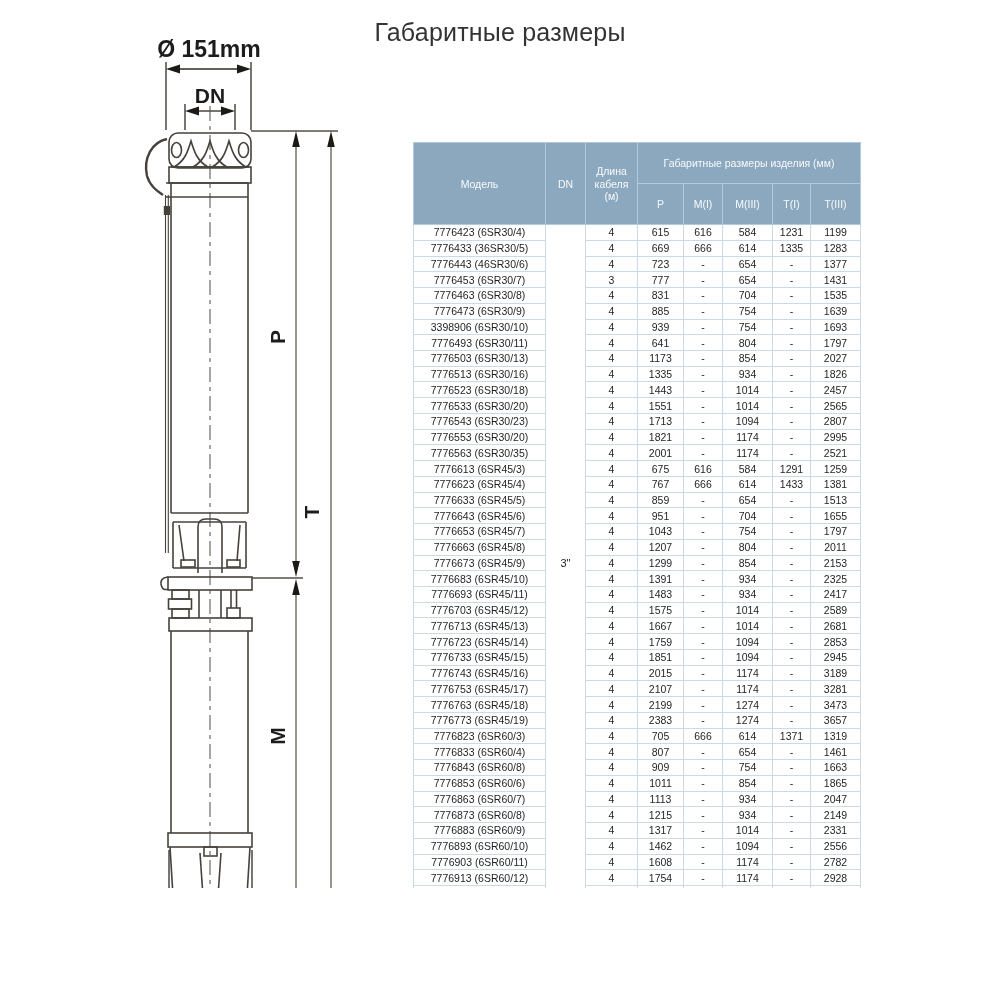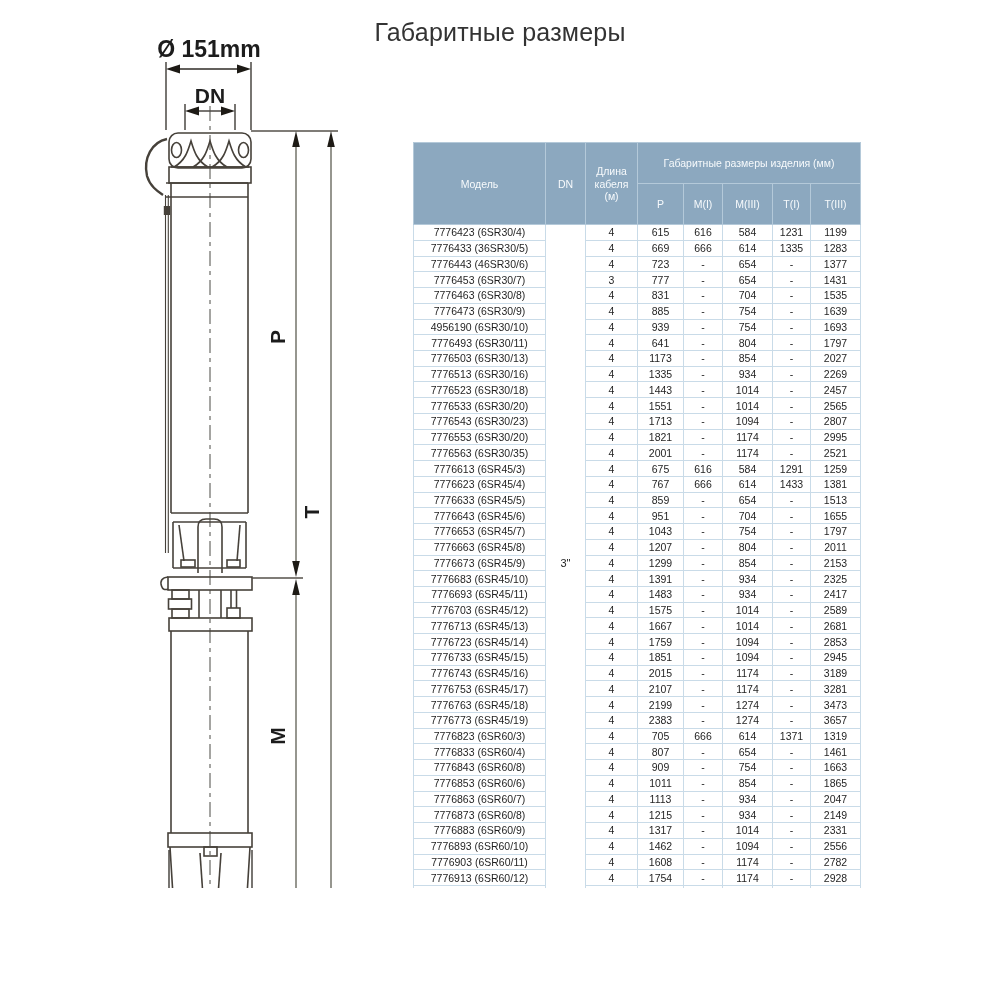--- a/index.html
+++ b/index.html
@@ -248,21 +248,21 @@
           <tr>
             <td>7776473 (6SR30/9)</td>
             <td>4</td>
             <td>885</td>
             <td>-</td>
             <td>754</td>
             <td>-</td>
             <td>1639</td>
           </tr>
           <tr>
-            <td>4956190 (6SR30/10)</td>
+            <td>3398906 (6SR30/10)</td>
             <td>4</td>
             <td>939</td>
             <td>-</td>
             <td>754</td>
             <td>-</td>
             <td>1693</td>
           </tr>
           <tr>
             <td>7776493 (6SR30/11)</td>
             <td>4</td>
@@ -281,21 +281,21 @@
             <td>-</td>
             <td>2027</td>
           </tr>
           <tr>
             <td>7776513 (6SR30/16)</td>
             <td>4</td>
             <td>1335</td>
             <td>-</td>
             <td>934</td>
             <td>-</td>
-            <td>2269</td>
+            <td>1826</td>
           </tr>
           <tr>
             <td>7776523 (6SR30/18)</td>
             <td>4</td>
             <td>1443</td>
             <td>-</td>
             <td>1014</td>
             <td>-</td>
             <td>2457</td>
           </tr>

